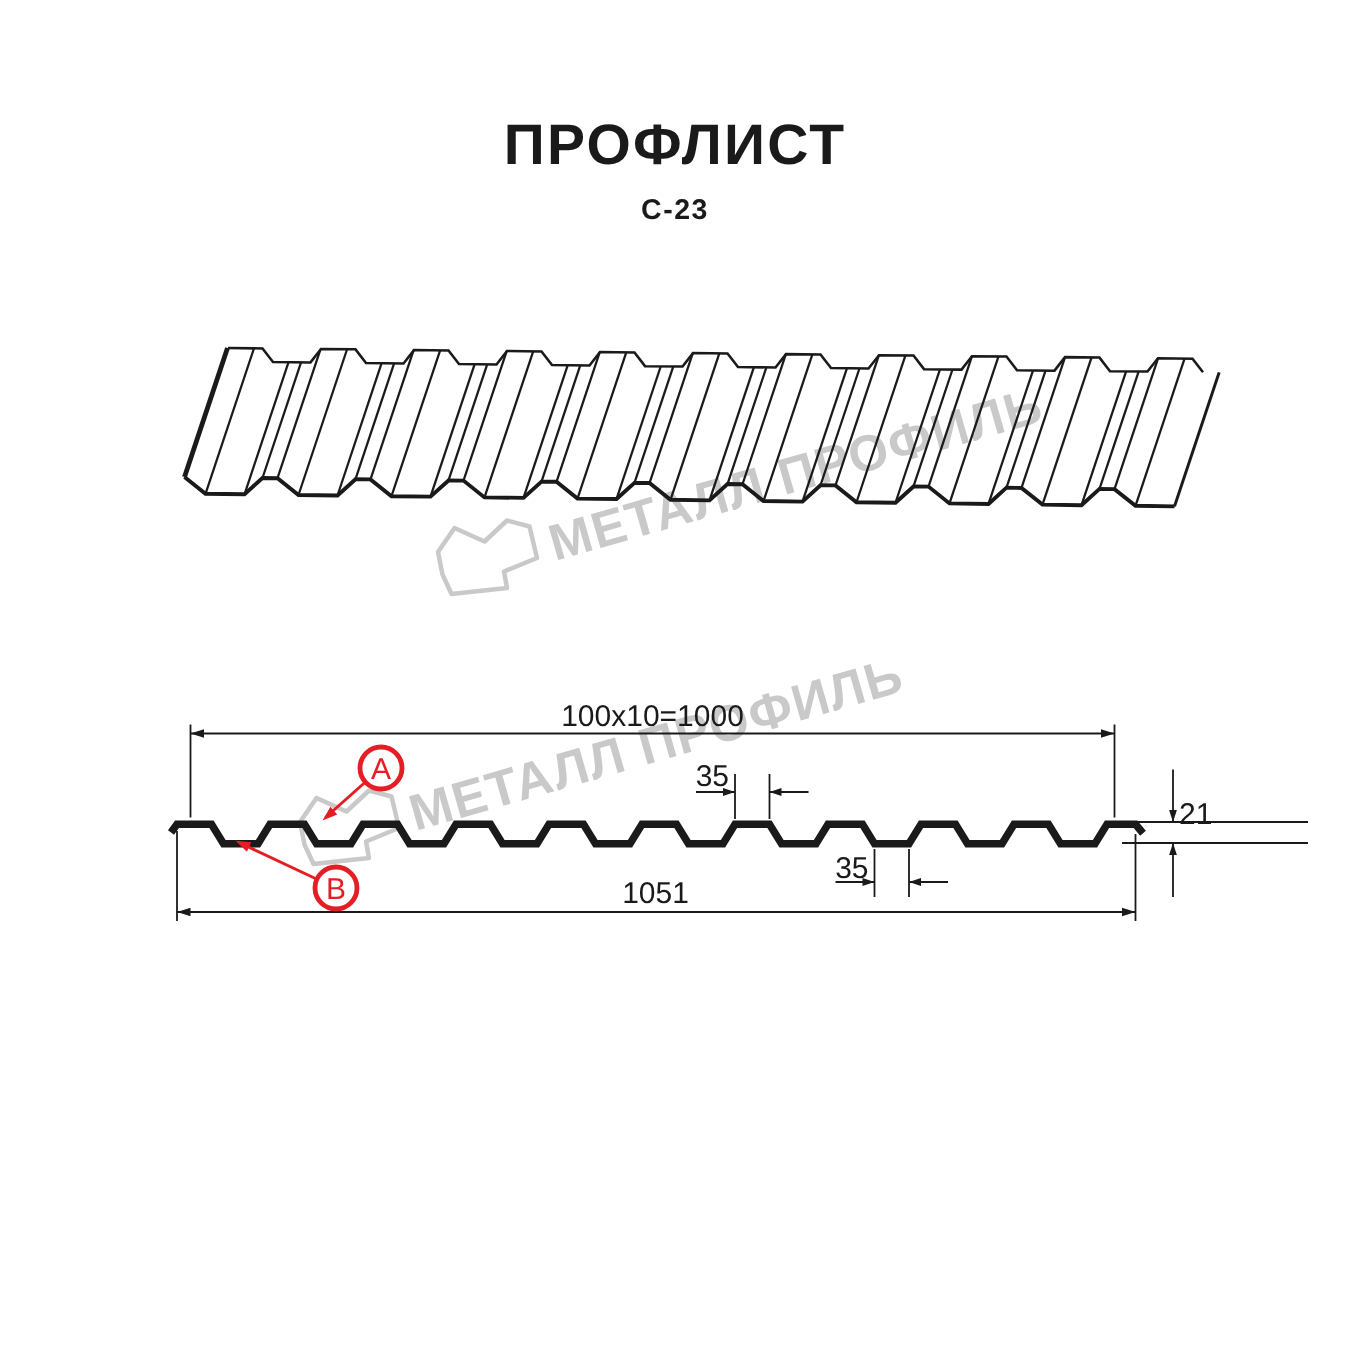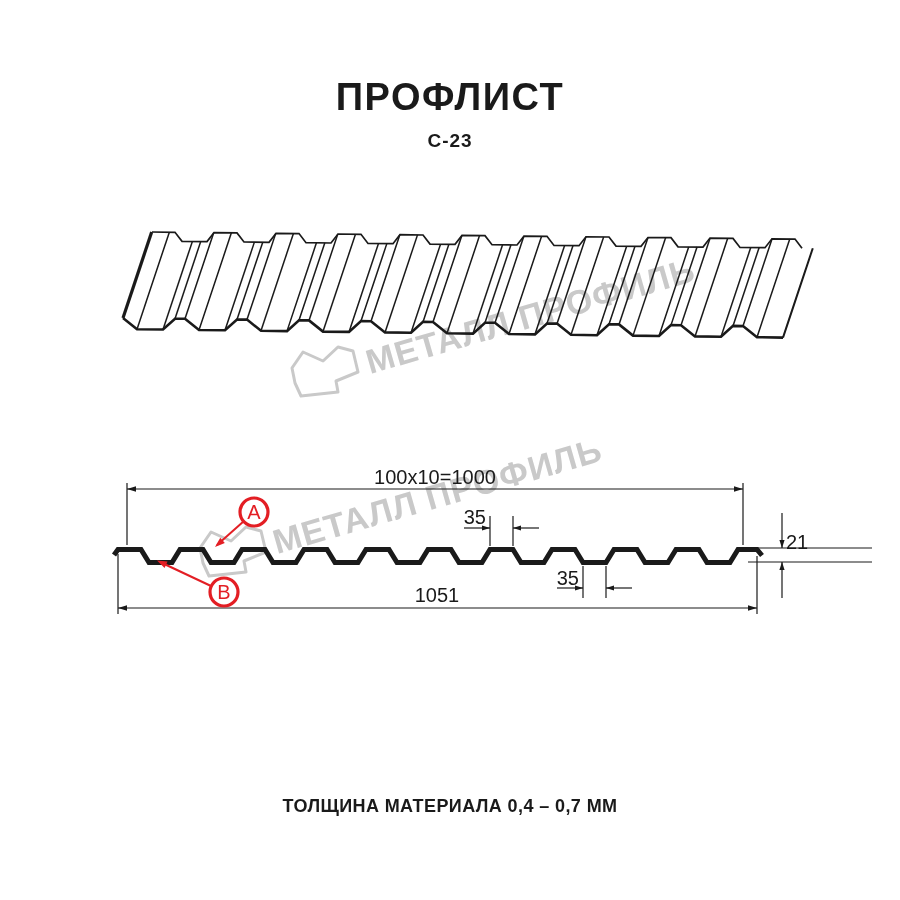--- a/index.html
+++ b/index.html
@@ -139,14 +139,13 @@
         <polygon points="215,547 220.25088920076095,537.7979261793151 224.84330240369448,543.0808932408746" fill="#e31e24"></polygon>
         <line x1="211" y1="586" x2="160" y2="562" stroke="#e31e24" stroke-width="2"></line>
         <polygon points="157,560.5 167.54224178645896,561.5541053627787 164.58391395427404,567.8982598720352" fill="#e31e24"></polygon>
       </g>
     <g id="callout-letters">
       <text class="callout-letter" text-anchor="middle" x="254" y="519">A</text>
       <text class="callout-letter" text-anchor="middle" x="224" y="599">B</text>
     </g>
   </svg>
 
-  <div id="footer-note" class="abs">ТОЛЩИНА МАТЕРИАЛА 0,4 – 0,7 ММ</div>
 </div>
 
 </body></html>

